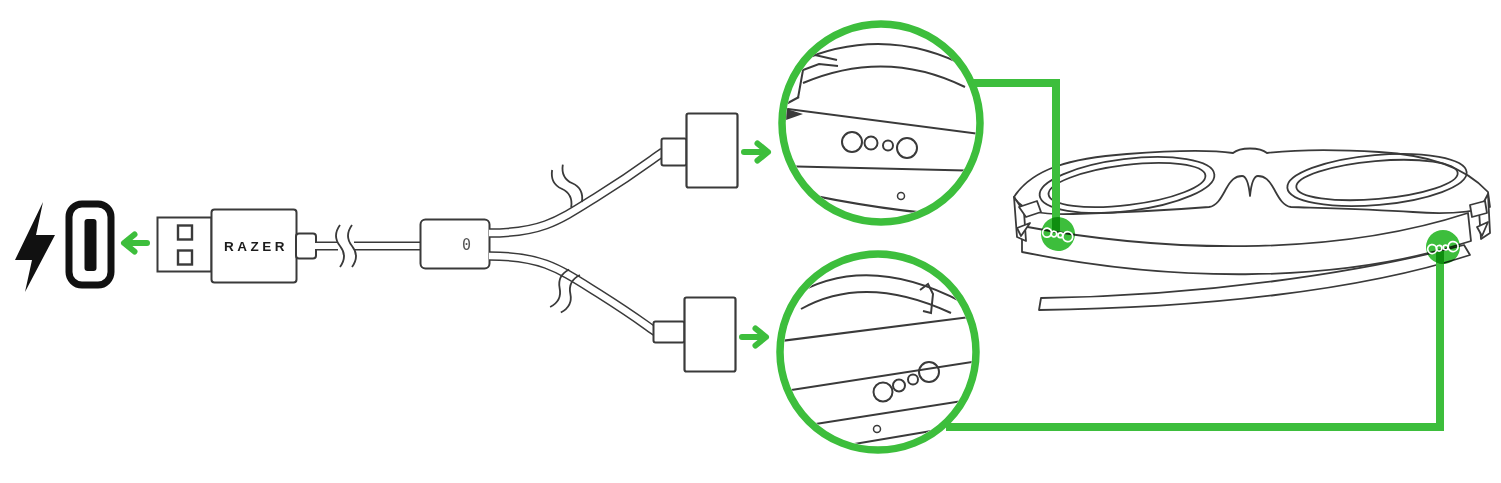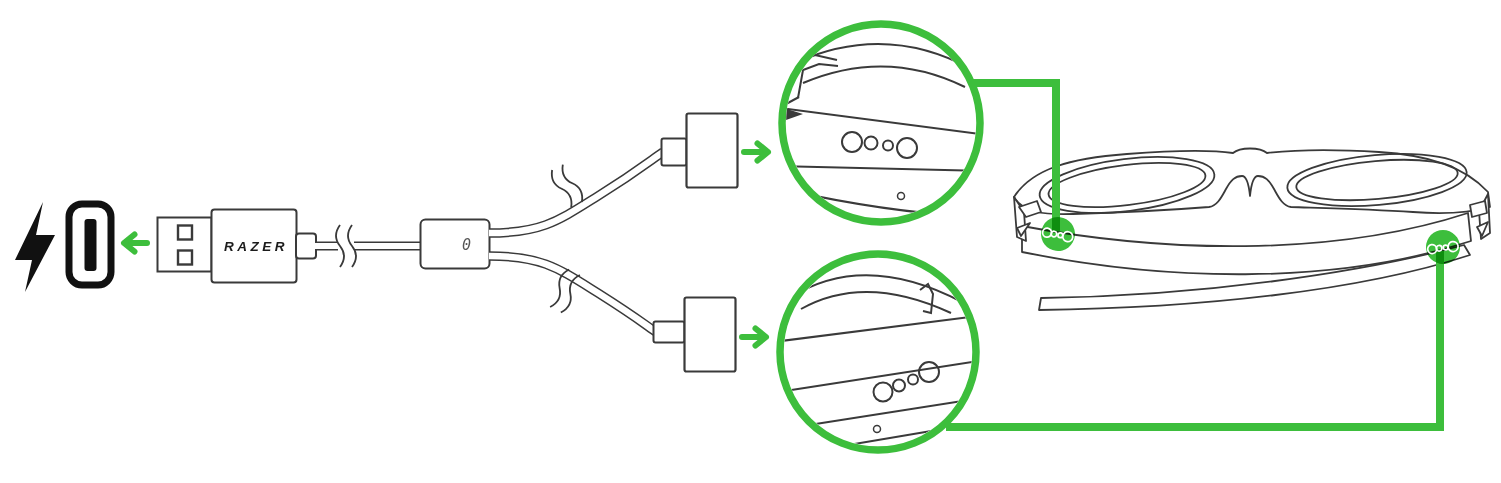--- a/index.html
+++ b/index.html
@@ -2,21 +2,21 @@
 <html style="--accent-green: #3dbe3c; --line-dark: #3a3a3a; --icon-black: #111111; --background: #ffffff;"><head>
 <meta charset="utf-8">
 <style>
   :root{
     --accent-green:#3dbe3c;
     --line-dark:#3a3a3a;
     --icon-black:#111111;
     --background:#ffffff;
   }
   html,body{margin:0;padding:0;background:var(--background);}
-  .stage{position:relative;width:1501px;height:483px;background:var(--background);overflow:hidden;font-style:italic;}
+  .stage{position:relative;width:1501px;height:483px;background:var(--background);overflow:hidden;}
   svg{display:block}
   .ink{stroke:var(--line-dark);}
   .paper{fill:#ffffff;}
   .nofill{fill:none;}
   .grn-s{stroke:var(--accent-green);}
   .grn-f{fill:var(--accent-green);}
   .blk{fill:var(--icon-black);}
   text.brand{font-family:"Liberation Sans",sans-serif;font-weight:bold;font-size:13.5px;letter-spacing:3.5px;fill:#1c1c1c;}
   text.mark{font-family:"DejaVu Sans Mono",monospace;font-size:15px;fill:#555;}
 </style>

